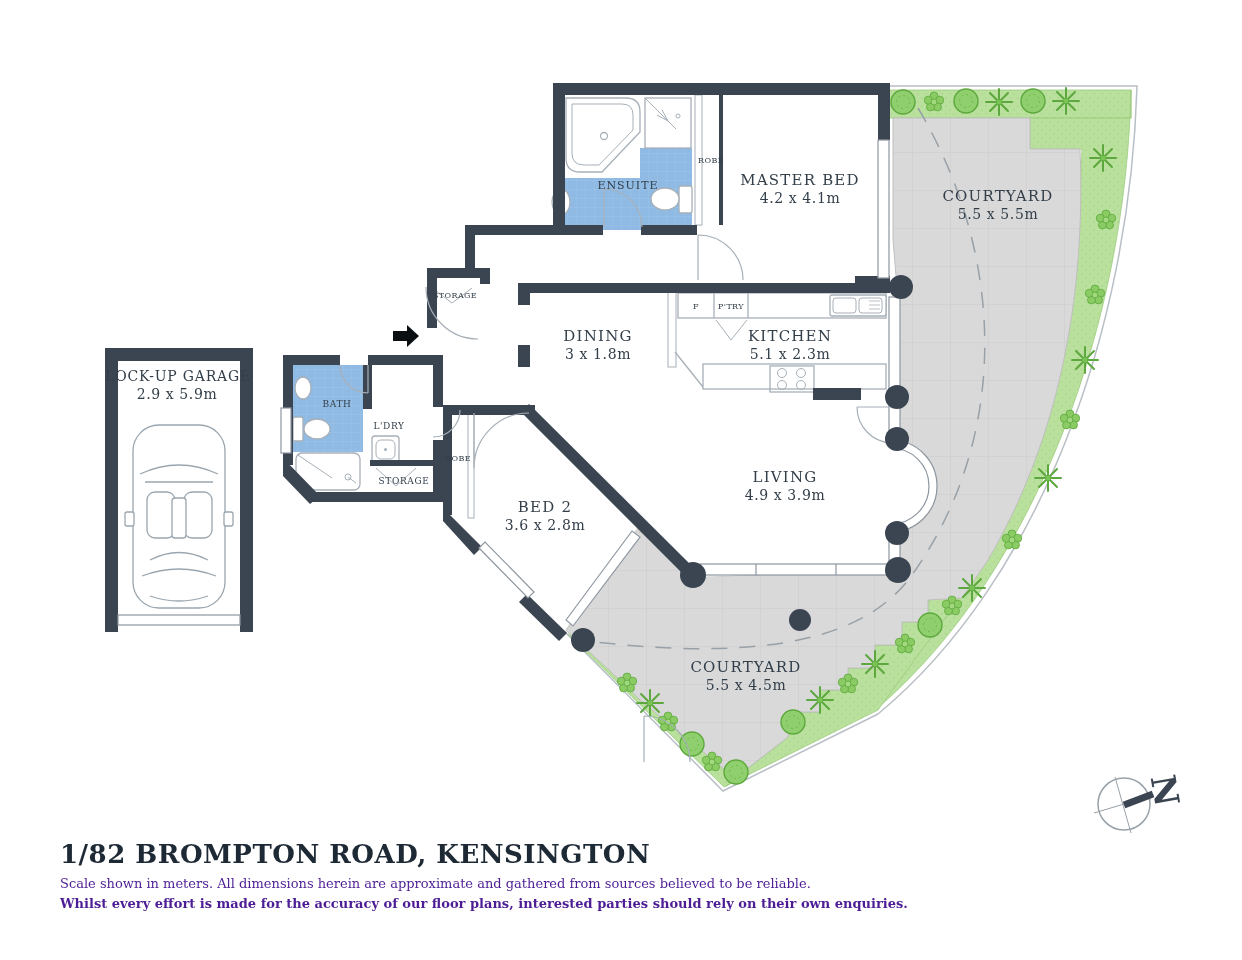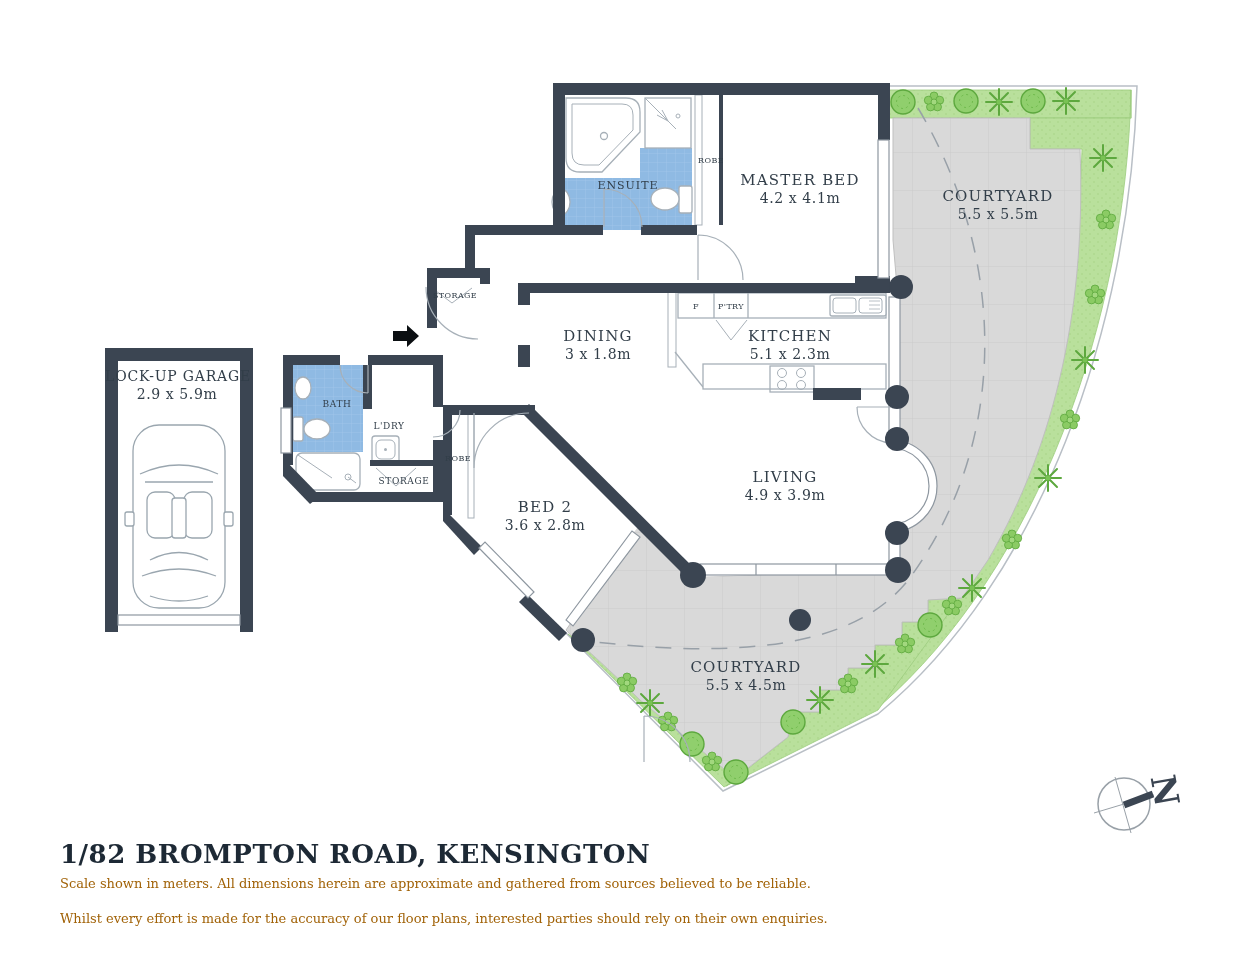--- a/index.html
+++ b/index.html
@@ -1,21 +1,21 @@
 <!DOCTYPE html>
 <html><head>
 <meta charset="utf-8">
 <style>
   html,body{margin:0;padding:0;background:#fff;}
   .page{position:relative;width:1242px;height:960px;background:#fff;overflow:hidden;
         font-family:"DejaVu Serif", "Liberation Serif", serif;}
   .plan-svg{position:absolute;left:0;top:0;}
   .addr{position:absolute;left:60px;top:840px;width:900px;color:#1d2935;}
   .addr h1{margin:0;font-size:26px;font-weight:700;letter-spacing:.5px;line-height:1.1;}
-  .addr p{margin:6px 0 0 0;font-size:13px;line-height:1.45;color:#a16207;}
+  .addr p{margin:6px 0 0 0;font-size:13px;line-height:1.45;color:#4c1d95;}
   text{fill:#323e49;}
   .room-name{font-size:15px;letter-spacing:1.2px;}
   .room-dim{font-size:14px;letter-spacing:.6px;}
   .small-lab{font-size:9px;letter-spacing:.6px;}
   .tiny-lab{font-size:8px;letter-spacing:.4px;}
   .mid-lab{font-size:11px;letter-spacing:1px;}
   .gar-lab{font-size:14px;letter-spacing:.8px;}
   .anchor{text-anchor:middle;}
 </style>
 </head>
@@ -285,15 +285,15 @@
     <circle cx="1124" cy="804" r="26" fill="none" stroke="#99A1A8" stroke-width="1.5"></circle>
     <path d="M1094 813 L1154 795 M1115 777 L1131 833" fill="none" stroke="#99A1A8" stroke-width="1"></path>
     <path d="M1124 805 L1153 794" stroke="#3B4552" stroke-width="7"></path>
     <text x="1162" y="791" transform="rotate(80 1162 791)" style="font-size:34px;font-weight:bold;fill:#3B4552;text-anchor:middle;dominant-baseline:middle;">N</text>
   </g>
 </svg>
 
 <div class="addr">
   <h1>1/82 BROMPTON ROAD, KENSINGTON</h1>
   <p>Scale shown in meters. All dimensions herein are approximate and gathered from sources believed to be  reliable.</p>
-  <p style="margin-top:17px;">Whilst every effort is made for the accuracy of our floor plans, interested parties should rely on their own enquiries.</p>
+  <p style="margin-top:2px;font-weight:bold;">Whilst every effort is made for the accuracy of our floor plans, interested parties should rely on their own enquiries.</p>
 </div>
 </div>
 
 </body></html>

